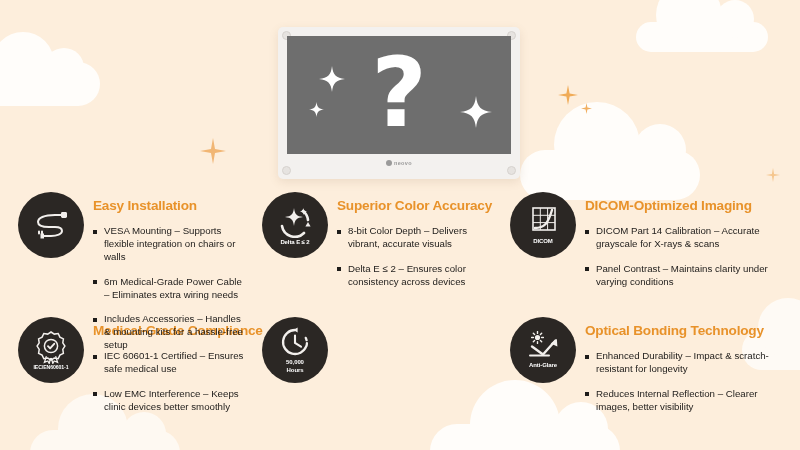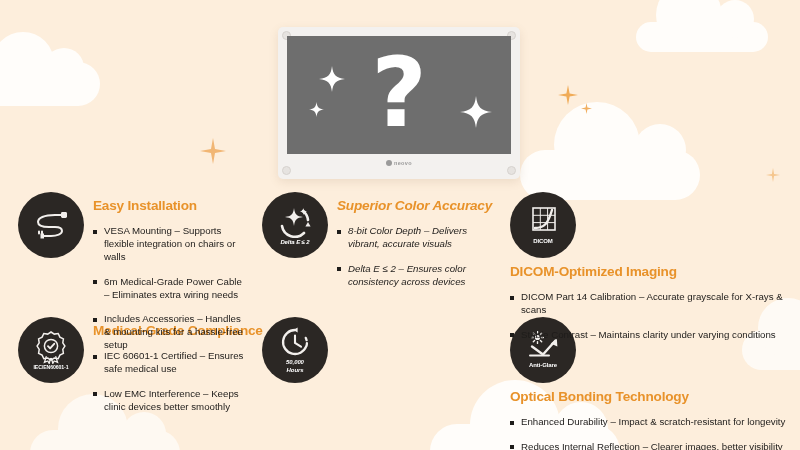--- a/index.html
+++ b/index.html
@@ -131,22 +131,22 @@
     display: grid;
     grid-template-columns: 250px 250px 300px;
     grid-template-rows: 125px auto;
   }
   .feature {
     display: flex;
     align-items: flex-start;
     padding-right: 6px;
   }
   .feature.c1 { padding-left: 18px; }
-  .feature.c2 { padding-left: 12px; font-style: italic; }
-  .feature.c3 { padding-left: 10px; flex-direction: column; }
+  .feature.c2 { padding-left: 12px; }
+  .feature.c3 { padding-left: 10px; }
 
   .badge {
     flex: 0 0 auto;
     width: 66px; height: 66px;
     border-radius: 50%;
     background: #2B2724;
     margin-right: 9px;
     display: flex;
     flex-direction: column;
     align-items: center;
@@ -306,21 +306,21 @@
           <path d="M6 9.3 H28 M6 16.6 H28" stroke="#F2EFEC" stroke-width="1"></path>
           <path d="M13.3 2 V24 M20.6 2 V24" stroke="#F2EFEC" stroke-width="1"></path>
           <path d="M8 22 C17 22 21 18 25 4" stroke="#F2EFEC" stroke-width="2.4" stroke-linecap="round"></path>
         </svg>
         <span class="cap">DICOM</span>
       </div>
       <div class="f-body">
         <div class="f-title">DICOM-Optimized Imaging</div>
         <ul class="f-list">
           <li>DICOM Part 14 Calibration – Accurate grayscale for X-rays &amp; scans</li>
-          <li>Stable Contrast – Maintains clarity under varying conditions</li>
+          <li>Panel Contrast – Maintains clarity under varying conditions</li>
         </ul>
       </div>
     </div>
 
     <div class="feature c1">
       <div class="badge">
         <svg class="glyph" width="34" height="34" viewBox="0 0 34 34" fill="none" stroke="#F2EFEC" stroke-width="1.5">
           <path d="M17 2 l3.3 2.1 3.9 -.6 1.7 3.6 3.5 1.8 -.6 3.9 2.1 3.3 -2.1 3.3 .6 3.9 -3.5 1.8 -1.7 3.6 -3.9 -.6 -3.3 2.1 -3.3 -2.1 -3.9 .6 -1.7 -3.6 -3.5 -1.8 .6 -3.9 -2.1 -3.3 2.1 -3.3 -.6 -3.9 3.5 -1.8 1.7 -3.6 3.9 .6 Z"></path>
           <circle cx="17" cy="16" r="6.6"></circle>
           <path d="M14 16.2 l2.1 2.2 4.1 -4.6" stroke-width="1.9" stroke-linecap="round" stroke-linejoin="round"></path>

